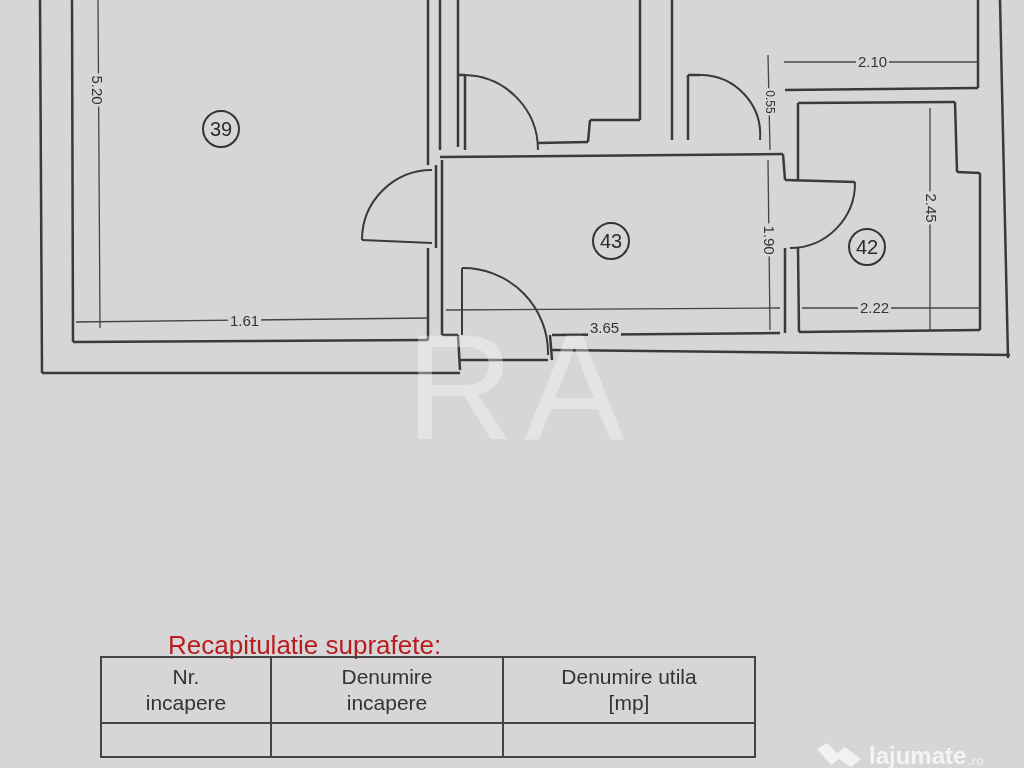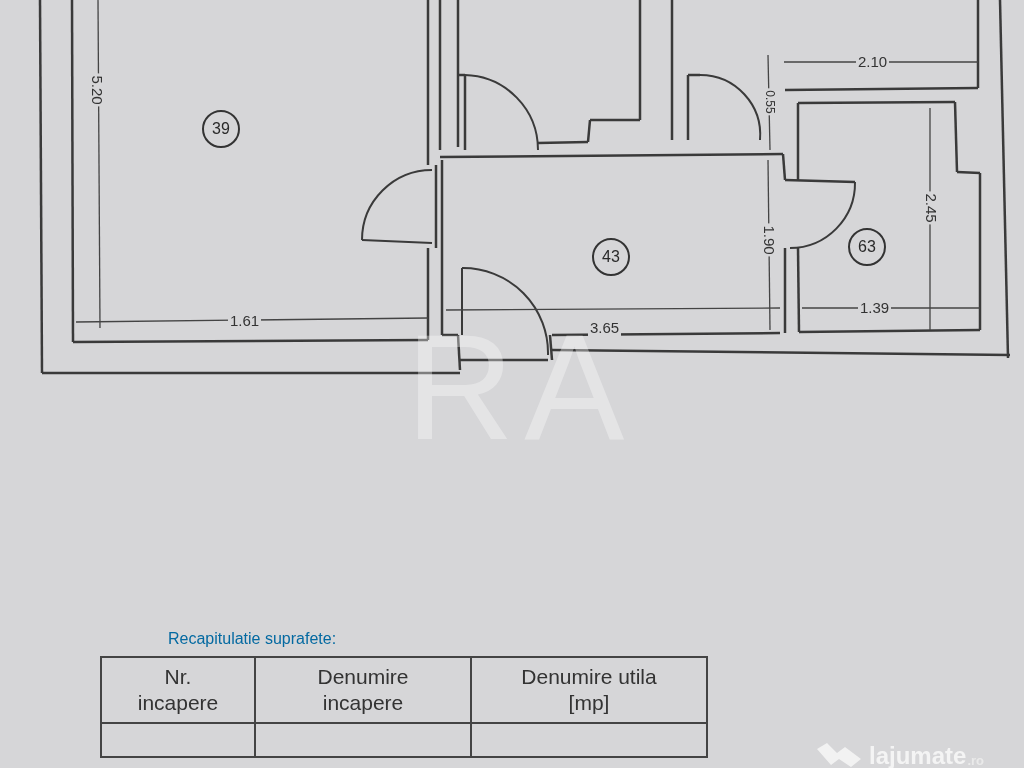--- a/index.html
+++ b/index.html
@@ -7,39 +7,39 @@
     width: 1024px; height: 768px; overflow: hidden;
     background: #d6d6d8;
     font-family: "Liberation Sans", sans-serif;
     position: relative;
   }
   .plan { position: absolute; left: 0; top: 0; width: 1024px; height: 400px; }
   .plan svg { width: 1024px; height: 400px; display: block; }
   .room-num {
     position: absolute; width: 34px; height: 34px; border: 2px solid #333;
     border-radius: 50%; display: flex; align-items: center; justify-content: center;
-    font-size: 16px; color: #2a2a2a; background: transparent;
+    font-size: 20px; color: #2a2a2a; background: transparent;
   }
   .dim { position: absolute; font-size: 15px; color: #333; background: #d6d6d8; padding: 0 2px; line-height: 16px; }
   .dim.v { transform: rotate(90deg); transform-origin: center; }
   .watermark {
     position: absolute; left: 310px; top: 312px; width: 420px; height: 200px;
     color: rgba(255,255,255,0.35); font-size: 150px; font-weight: normal;
     letter-spacing: 10px; text-align: center; line-height: 150px;
   }
   .summary-title {
-    position: absolute; left: 168px; top: 630px; font-size: 16px; color: #0369a1;
+    position: absolute; left: 168px; top: 630px; font-size: 26px; color: #b91c1c;
   }
   table.summary {
     position: absolute; left: 100px; top: 656px; border-collapse: collapse;
     color: #333; font-size: 21px;
   }
   table.summary th {
     border: 2px solid #444; font-weight: normal; text-align: center;
-    padding: 6px 12px; line-height: 26px; vertical-align: middle;
+    padding: 6px 20px; line-height: 26px; vertical-align: middle;
   }
   table.summary td { border: 2px solid #444; height: 30px; }
   .logo {
     position: absolute; left: 815px; top: 722px; display: flex; align-items: center;
     color: #f4f4f4; font-size: 24px; font-weight: bold; letter-spacing: 0px; margin-top: 19px;
   }
   .logo .tld { font-size: 13px; color: #eaeaea; margin-left: 1px; margin-top: 8px; }
   .logo-icon { width: 48px; height: 30px; margin-right: 6px; }
 </style>
 </head>
@@ -110,28 +110,28 @@
       <line x1="446" y1="310" x2="780" y2="308"></line>
       <line x1="768" y1="160" x2="770" y2="330"></line>
       <line x1="784" y1="62" x2="978" y2="62"></line>
       <line x1="768" y1="55" x2="770" y2="150"></line>
       <line x1="930" y1="108" x2="930" y2="330"></line>
       <line x1="802" y1="308" x2="980" y2="308"></line>
     </g>
   </svg>
 
   <div class="room-num" style="left:202px;top:110px;">39</div>
-  <div class="room-num" style="left:592px;top:238px;">43</div>
-  <div class="room-num" style="left:848px;top:228px;">63</div>
+  <div class="room-num" style="left:592px;top:222px;">43</div>
+  <div class="room-num" style="left:848px;top:228px;">42</div>
 
   <div class="dim v" style="left:80px;top:82px;">5.20</div>
   <div class="dim" style="left:228px;top:313px;">1.61</div>
   <div class="dim" style="left:588px;top:320px;">3.65</div>
   <div class="dim v" style="left:752px;top:232px;">1.90</div>
-  <div class="dim" style="left:858px;top:300px;">1.39</div>
+  <div class="dim" style="left:858px;top:300px;">2.22</div>
   <div class="dim v" style="left:914px;top:200px;">2.45</div>
   <div class="dim" style="left:856px;top:54px;">2.10</div>
   <div class="dim v" style="left:756px;top:94px;font-size:12px;">0.55</div>
 </div>
 
 <div class="watermark">RA</div>
 
 <div class="summary-title">Recapitulatie suprafete:</div>
 
 <table class="summary">

